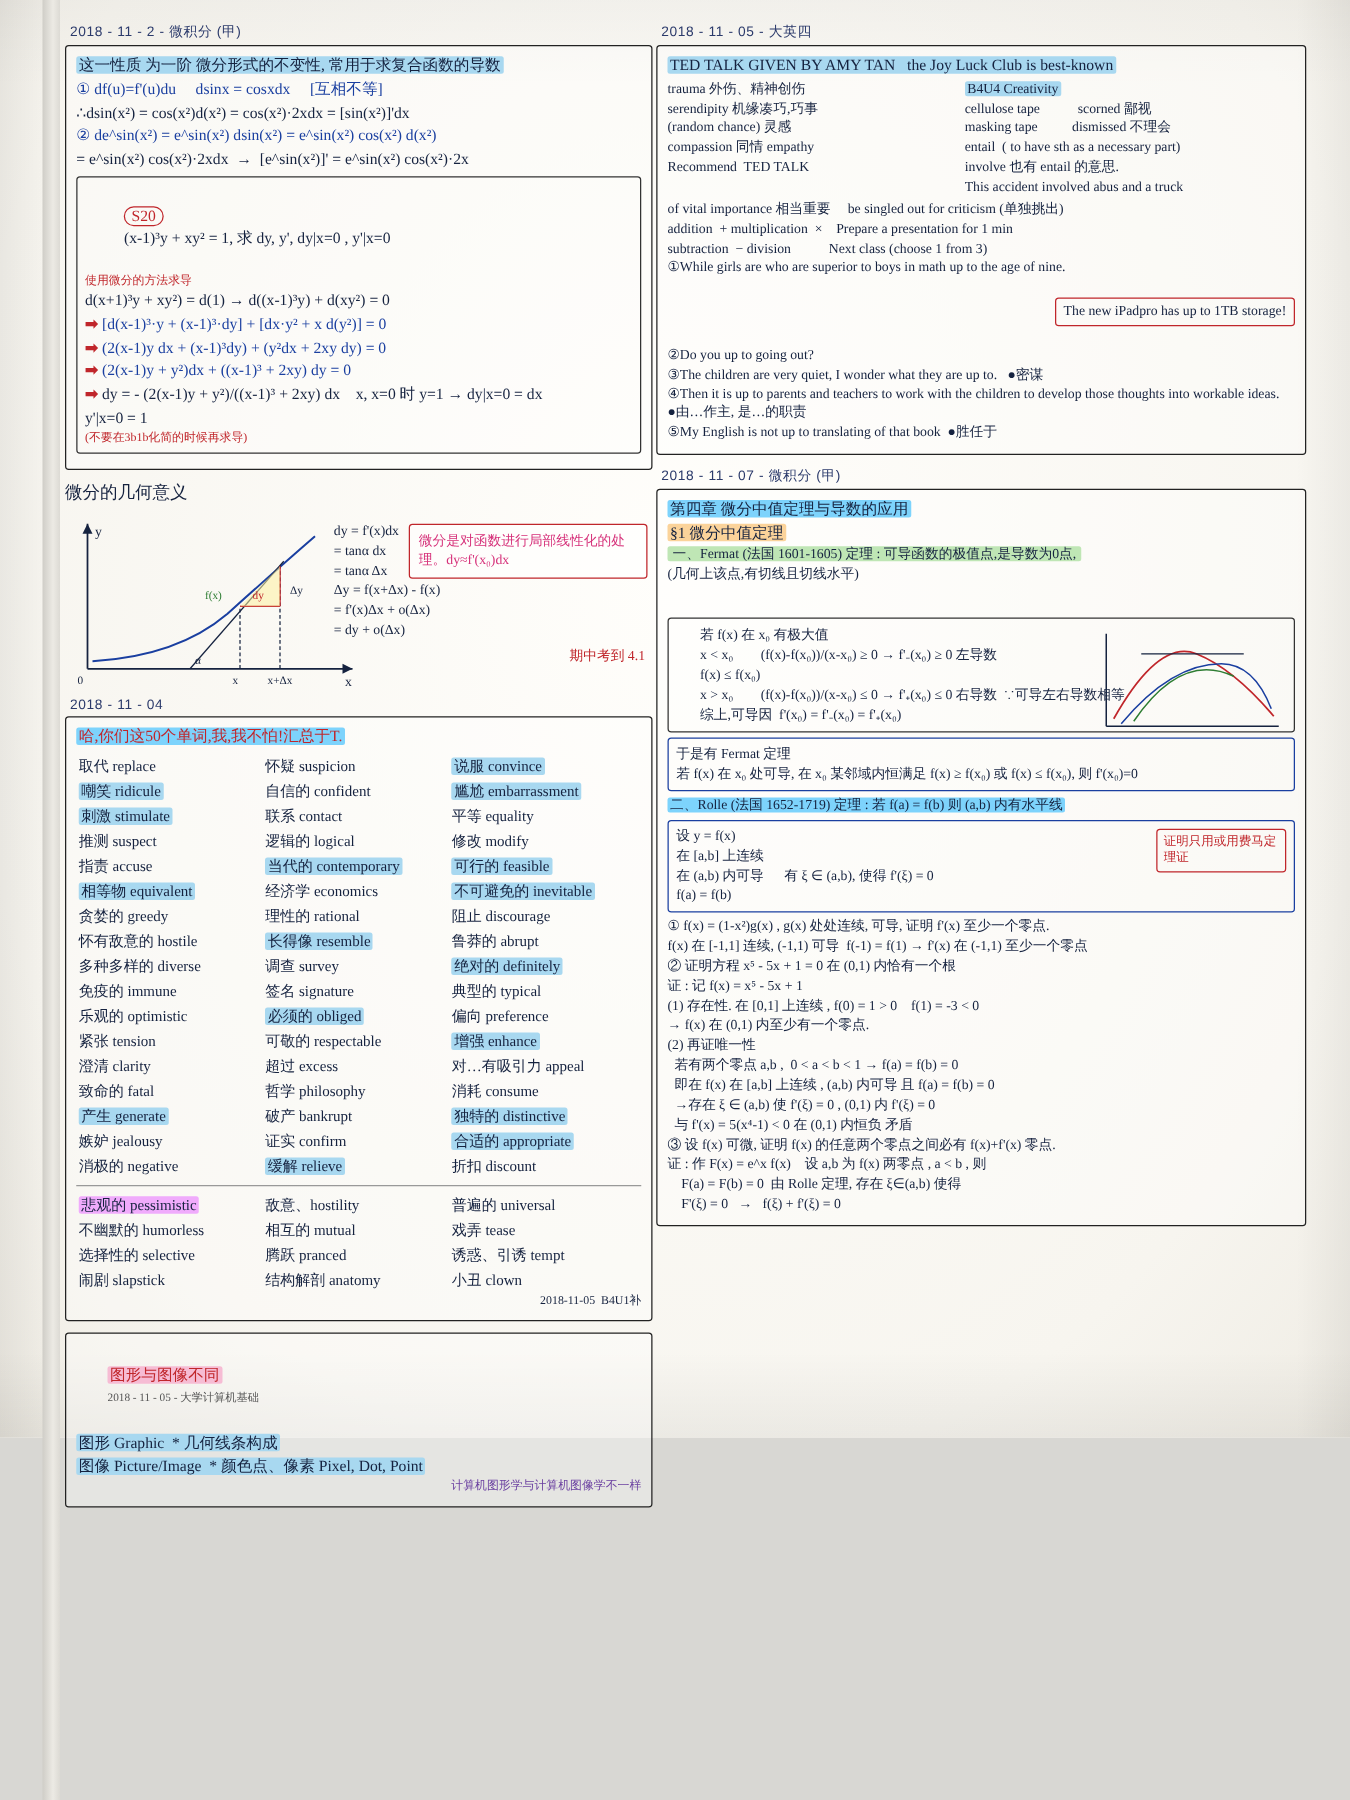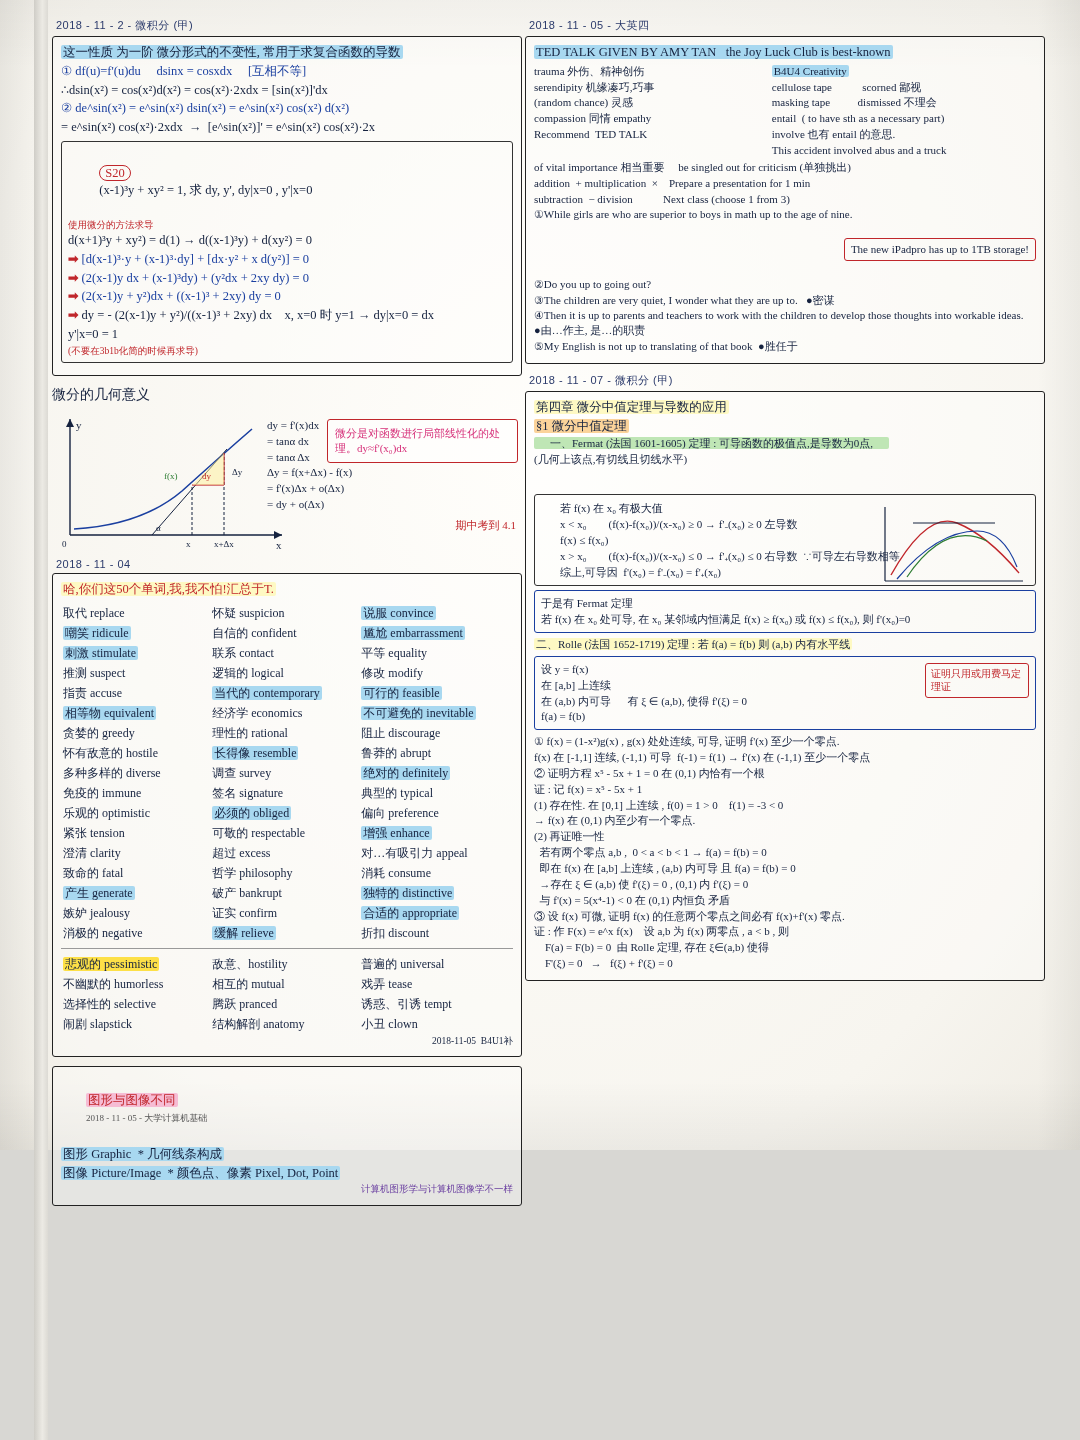--- a/index.html
+++ b/index.html
@@ -44,26 +44,26 @@
     font-family:"Liberation Serif",serif;
     font-size:12.5px;line-height:1.42;color:#15223f;
     margin:1px 0;white-space:pre-wrap;
   }
   .ln.small{font-size:11px;line-height:1.35;}
   .ln.tiny{font-size:9.5px;line-height:1.3;}
   .blue{color:#1a3fa0;}
   .red{color:#c0262b;}
   .pink{color:#d6317a;}
   .purple{color:#6a3fa0;}
-  .hl-y{background:#fef9c3;border-radius:2px;padding:0 2px;}
+  .hl-y{background:#7dd3fc;border-radius:2px;padding:0 2px;}
   .hl-b{background:#a8d8f0;border-radius:2px;padding:0 2px;}
   .hl-p{background:#f6bcd4;border-radius:2px;padding:0 2px;}
-  .hl-g{background:#bfe6b5;border-radius:2px;padding:0 16px;}
+  .hl-g{background:#bfe6b5;border-radius:2px;padding:0 4px;}
   .hl-o{background:#fbd39a;border-radius:2px;padding:0 2px;}
-  .hl-v{background:#fde047;border-radius:2px;padding:0 2px;}
+  .hl-v{background:#f0abfc;border-radius:2px;padding:0 2px;}
   .boxed{border:1.4px solid #c0262b;border-radius:3px;padding:3px 6px;display:inline-block;}
   .boxed-b{border:1.4px solid #1a3fa0;border-radius:3px;padding:4px 6px;display:block;margin:4px 0;}
   .boxed-k{border:1.3px solid #333;border-radius:3px;padding:4px 6px;display:block;margin:4px 0;}
   .arrow{color:#c0262b;font-weight:bold;}
   
   .vocab{width:100%;border-collapse:collapse;}
   .vocab td{
     font-size:12px;line-height:1.5;color:#15223f;padding:1px 2px;vertical-align:top;
     font-family:"Liberation Serif",serif;
   }

